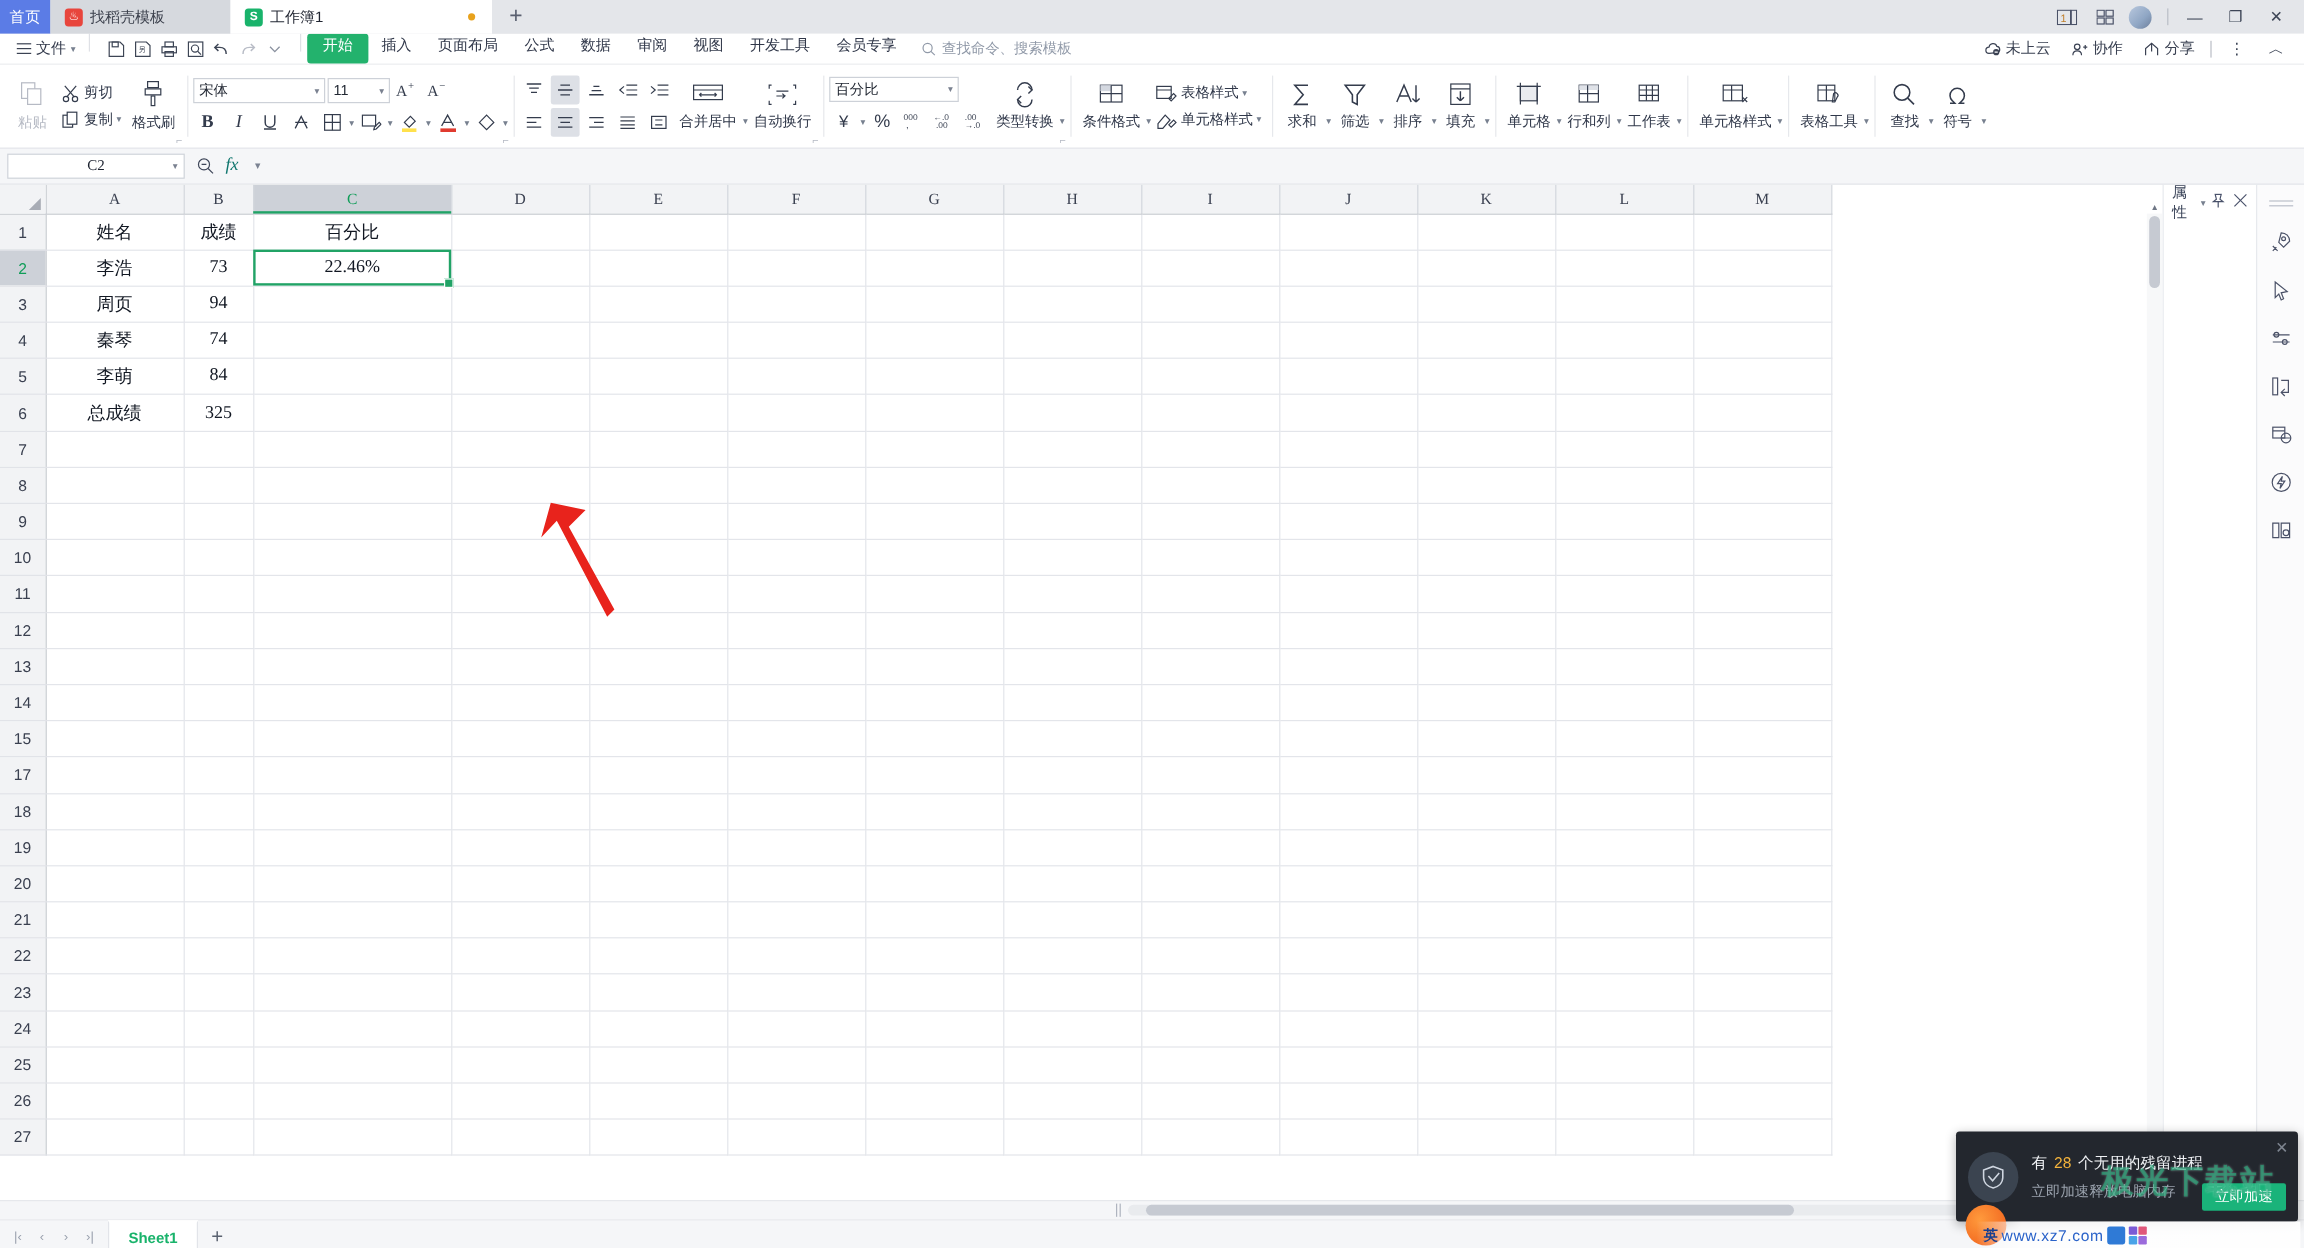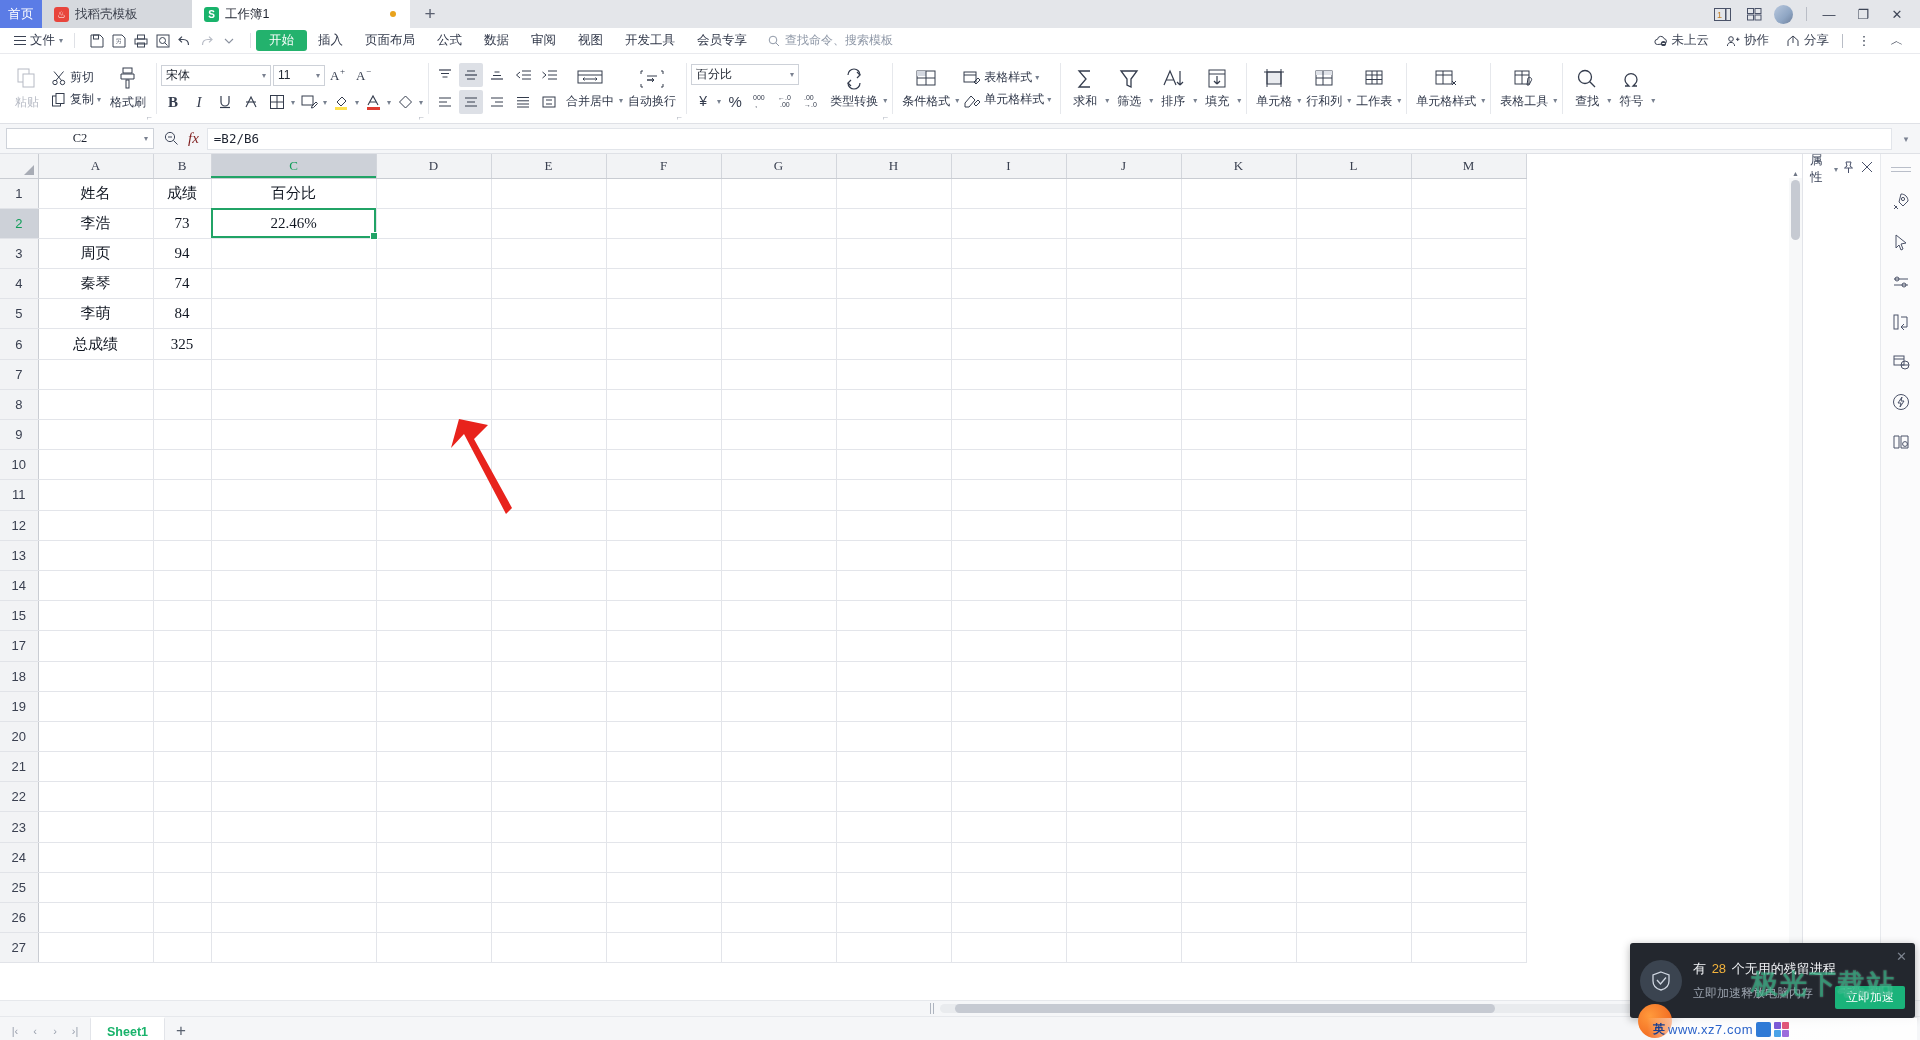--- a/index.html
+++ b/index.html
@@ -51,21 +51,21 @@
   .avatar {
     width: 19px; height: 19px; border-radius: 50%;
     background: linear-gradient(135deg,#b9c8de 0%, #8fa6c4 60%, #6d7f9b 100%);
     margin: 0 6px 0 2px;
   }
   .tbr-sep { width:1px; height:14px; background:#b9bdc6; margin:0 3px; }
   .wbtn { width: 30px; height: 26px; display:flex; align-items:center; justify-content:center; color:#3e4657; font-size:13px;}
 
   
   .menubar {
-    height: 26px; background: #fff; display: flex; align-items: center;
+    height: 26px; background: #fff; display: flex; 
     padding-left: 8px; font-size: 12.5px; color: #31384a;
     border-bottom: 1px solid #e9eaee;
   }
   .mfile { display:flex; align-items:center; gap:4px; padding: 0 6px; }
   .hamb { display:inline-block; width:12px; }
   .hamb i { display:block; height:1.4px; background:#3b4253; margin:2.4px 0; }
   .caret { font-size: 8px; color: #77808f; }
   .qat { display: flex; align-items: center; gap: 1px; margin: 0 6px; }
   .qat .qi { width: 21px; height: 21px; display:flex; align-items:center; justify-content:center; color:#3d4555; }
   .vsep { width: 1px; height: 15px; background: #dfe1e6; margin: 0 5px; }
@@ -115,21 +115,21 @@
     height: 30px; background: #f5f6f8; display: flex; align-items: center;
     padding: 0 6px; gap: 6px; border-bottom: 1px solid #dfe1e6;
   }
   .namebox {
     width: 148px; height: 21px; background:#fff; border:1px solid #ced2d9;
     display:flex; align-items:center; justify-content:center; position:relative;
     font-size: 12.5px; color:#1d2330; font-family:"Liberation Serif", serif;
   }
   .namebox .ar { position:absolute; right:5px; font-size:8px; color:#7a8190; }
   .fx-zoom { width:22px; display:flex; align-items:center; justify-content:center; color:#3e4659;}
-  .fx-lbl { font-style: italic; font-family: "Liberation Serif", serif; font-size:15px; color:#7f1d1d; padding-right:2px;}
+  .fx-lbl { font-style: italic; font-family: "Liberation Serif", serif; font-size:15px; color:#0f766e; padding-right:2px;}
   .finput {
     flex: 1; height: 22px; background:#fff; border:1px solid #e2e5ea;
     font-size: 12.5px; color:#1d2330; display:flex; align-items:center; padding: 0 6px;
     font-family: "DejaVu Sans Mono", monospace;
   }
   .fbar-end { width: 16px; display:flex; align-items:center; justify-content:center; color:#7b8292; font-size:9px;}
 
   
   .sheetwrap { position: relative; height: 846px; display: flex; }
   .gridarea { flex: 1; position: relative; overflow: hidden; background:#fff; }
@@ -855,23 +855,20 @@
     <span class="ar">▾</span>
   </div>
   <div class="fx-zoom">
     <svg width="15" height="15" viewBox="0 0 15 15">
         <circle cx="6" cy="6" r="4.6" fill="none" stroke="#3e4659"></circle>
         <line x1="9.4" y1="9.4" x2="13.5" y2="13.5" stroke="#3e4659"></line>
         <line x1="4" y1="6" x2="8" y2="6" stroke="#3e4659"></line>
       </svg>
   </div>
   <div class="fx-lbl">fx</div>
-  <div class="finput">
-    <span>=B2/B6</span>
-  </div>
   <div class="fbar-end">▾</div>
 </div>
 
 <div class="sheetwrap">
   <div class="gridarea">
     <table class="grid" id="gridtable">
         <colgroup>
           <col style="width: 38px;">
           <col style="width: 115px;">
           <col style="width: 58px;">

